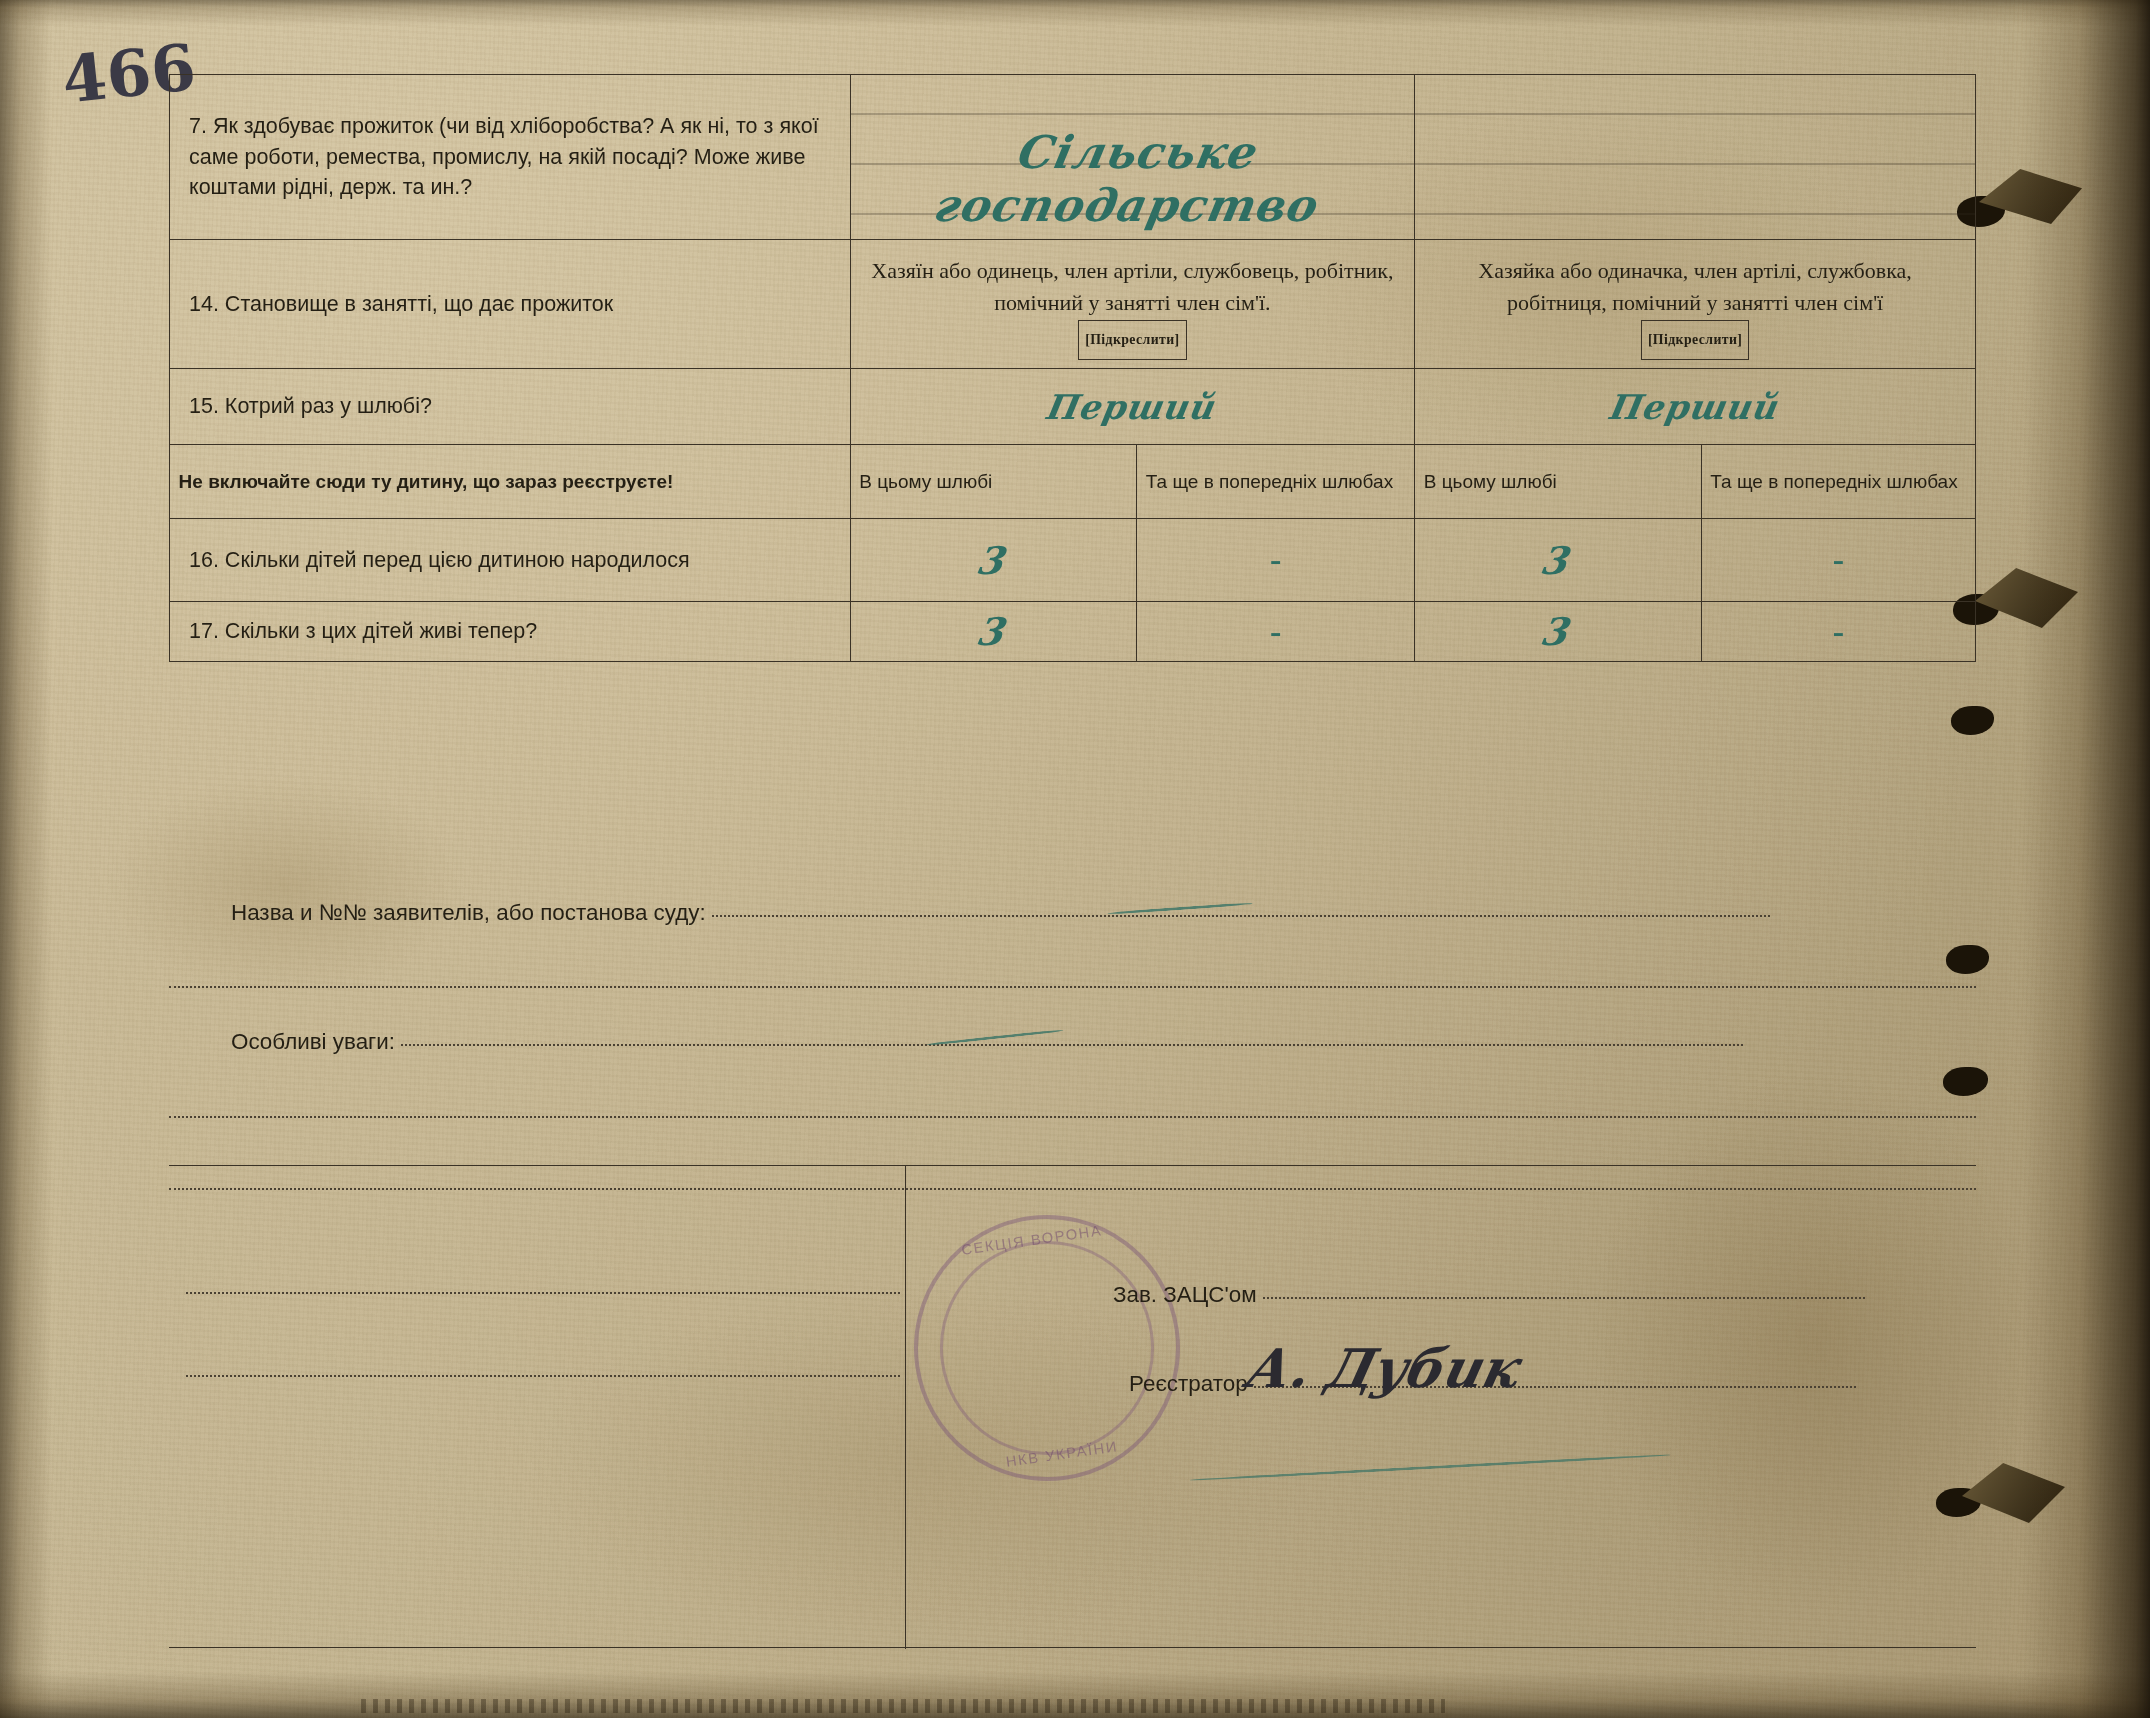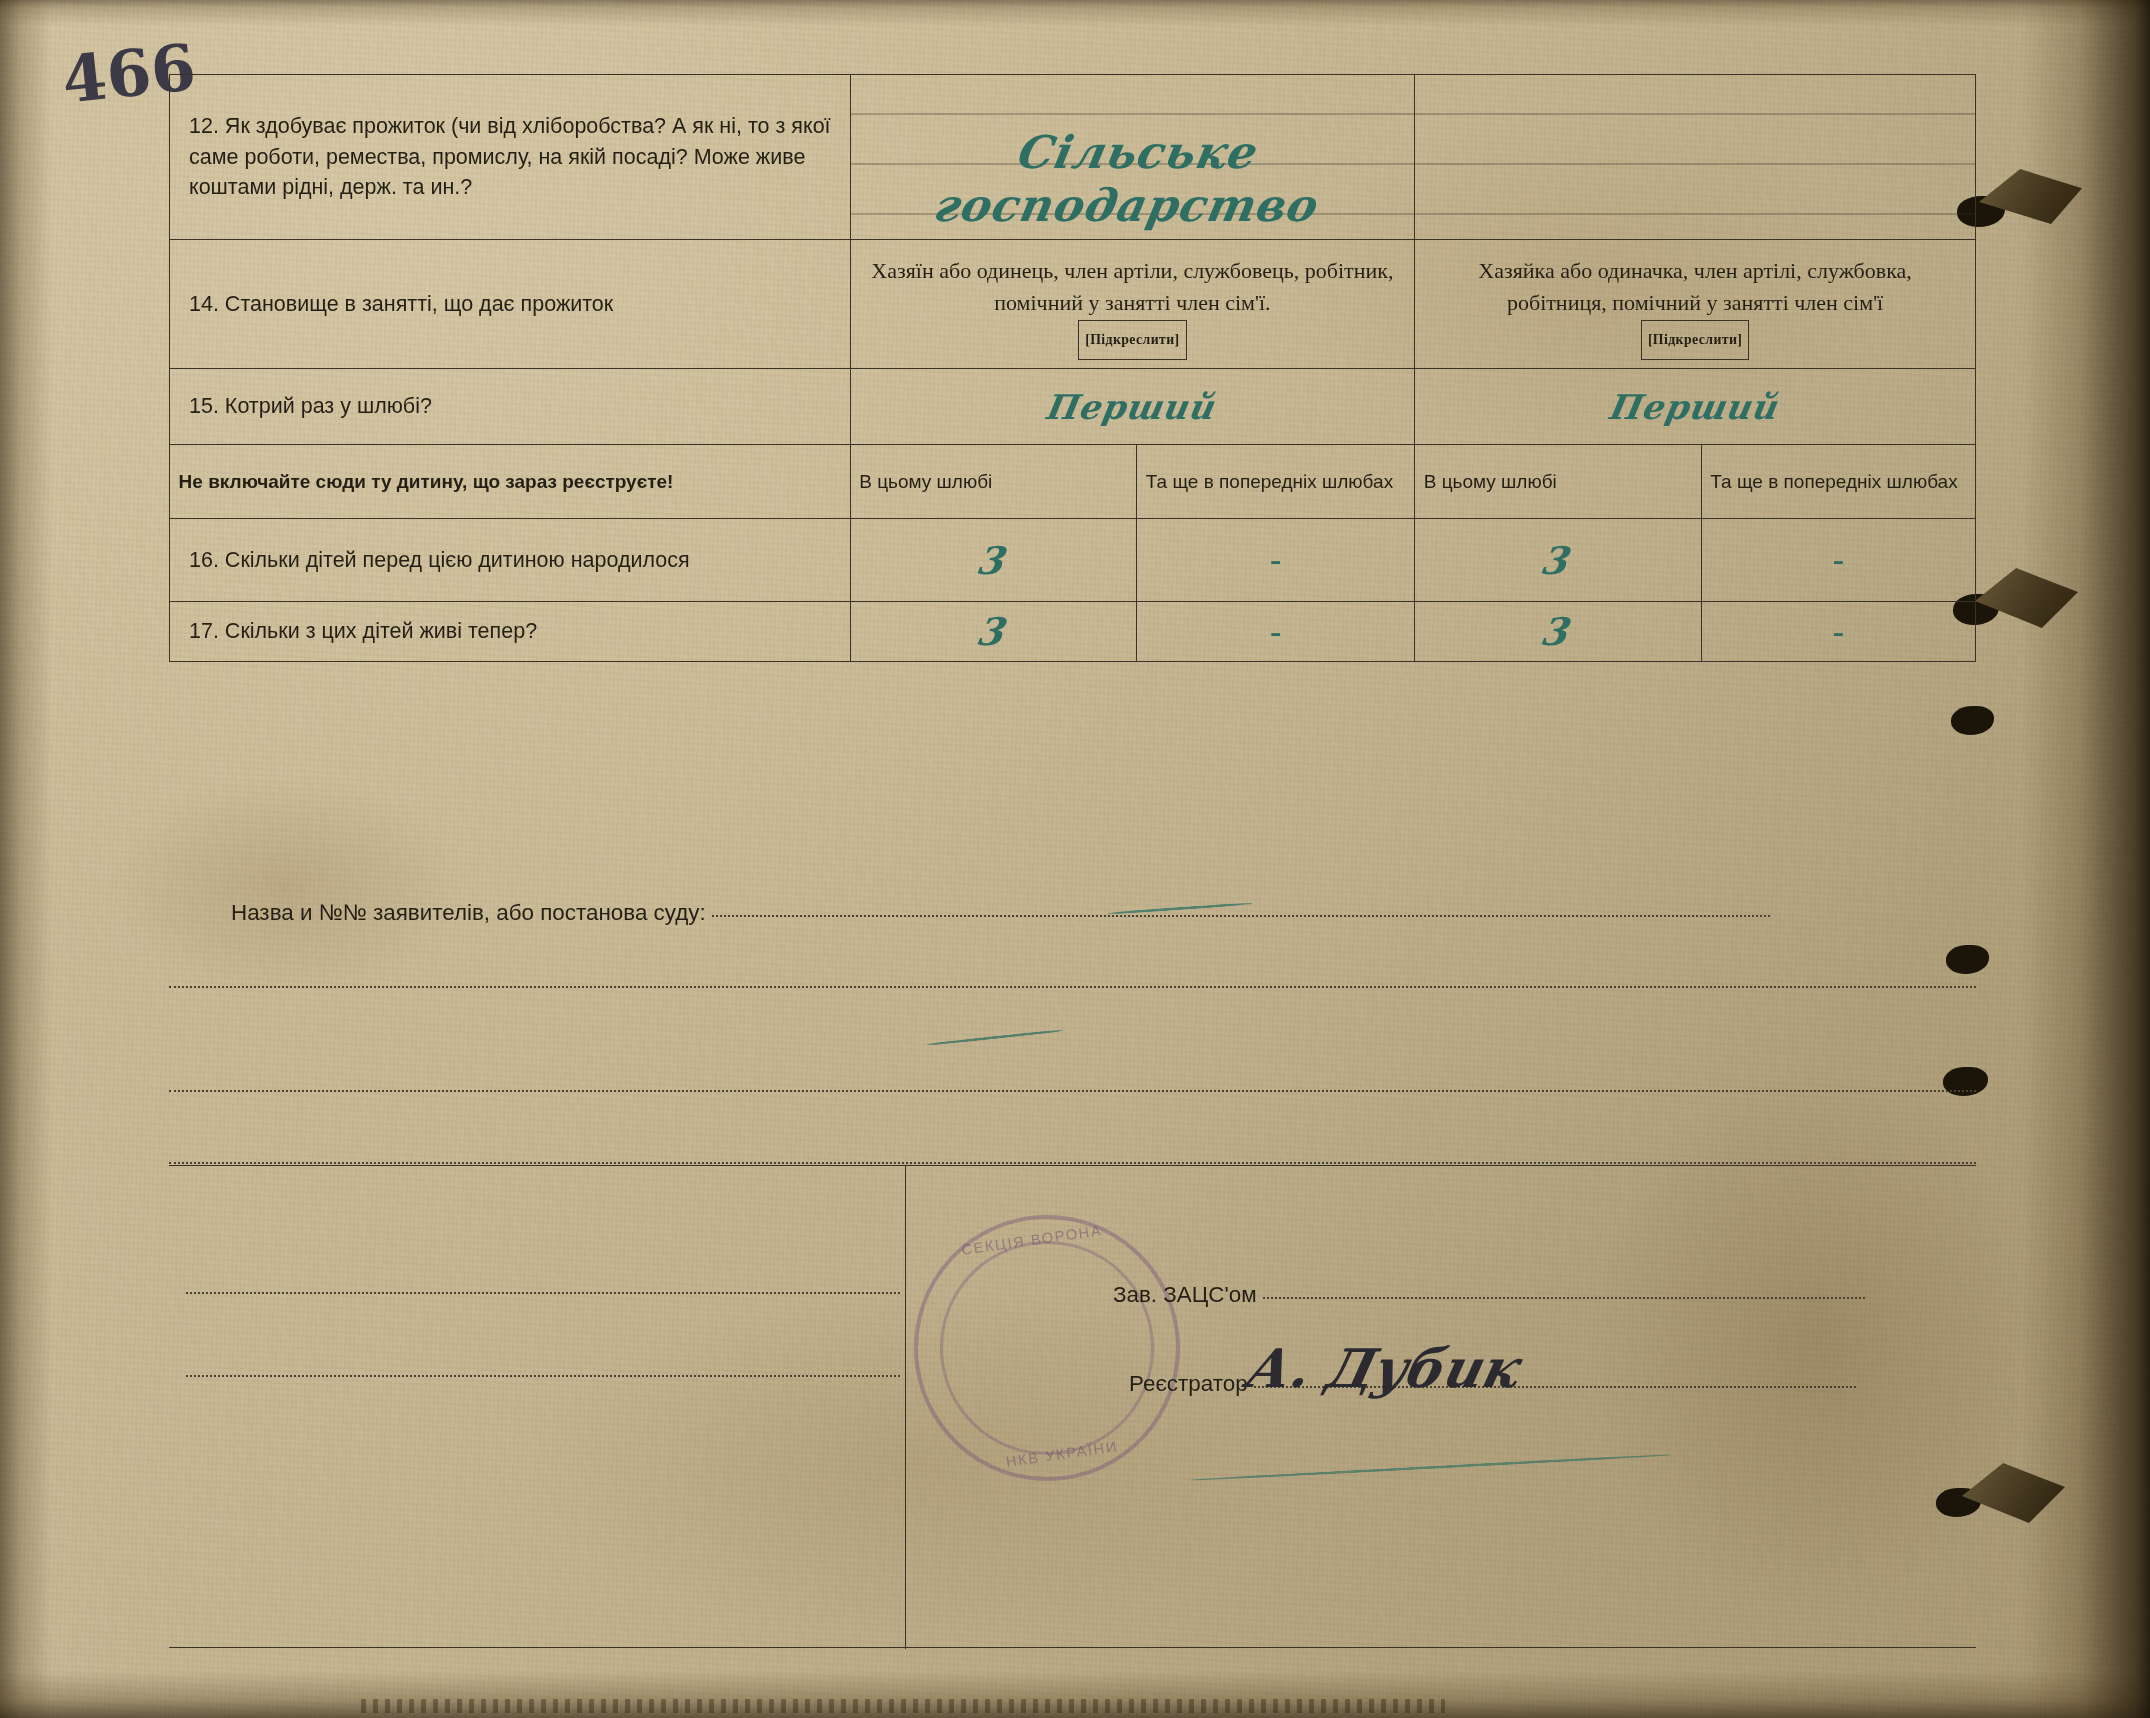--- a/index.html
+++ b/index.html
@@ -211,21 +211,21 @@
         <col style="width:551px">
         <col style="width:232px">
         <col style="width:225px">
         <col style="width:232px">
         <col style="width:222px">
       </colgroup>
       <tbody>
 
 
         <tr style="height:165px">
-          <td class="qcell">12. Як здобуває прожиток (чи від хліборобства? А як ні, то з якої саме роботи, ремества, промислу, на якій посаді? Може живе коштами рідні, держ. та ин.?</td>
+          <td class="qcell">7. Як здобуває прожиток (чи від хліборобства? А як ні, то з якої саме роботи, ремества, промислу, на якій посаді? Може живе коштами рідні, держ. та ин.?</td>
           <td class="ruled fillcell" colspan="2" style="position:relative;">
             <span class="hw hw-big" style="position:relative;top:22.4px;">Сільське господарство</span>
           </td>
           <td class="ruled fillcell" colspan="2"></td>
         </tr>
 
 
         <tr style="height:129px">
           <td class="qcell mid">14. Становище в занятті, що дає прожиток</td>
           <td class="descr" colspan="2">
@@ -278,20 +278,24 @@
       <div style="padding-left:62px;">
         <span class="lbl">Назва и №№ заявителів, або постанова суду:</span>
         <span class="dotfill" style="width:1058px;"></span>
       </div>
       <div style="padding-left:0px;margin-top:45px;">
         <span class="dotfill" style="width:1807px;"></span>
       </div>
     </div>
 
     <div class="lower" style="top:955px;">
+      <div style="padding-left:62px;">
+        <span class="lbl">Особливі уваги:</span>
+        <span class="dotfill" style="width:1342px;"></span>
+      </div>
       <div style="margin-top:46px;">
         <span class="dotfill" style="width:1807px;"></span>
       </div>
       <div style="margin-top:46px;">
         <span class="dotfill" style="width:1807px;"></span>
       </div>
     </div>
 
     <div class="wiggle" style="left:938px;top:833px;width:146px;transform:rotate(-4deg);border-top-width:3.4px;"></div>
     <div class="wiggle" style="left:757px;top:962px;width:138px;transform:rotate(-6deg);border-top-width:3.4px;"></div>

